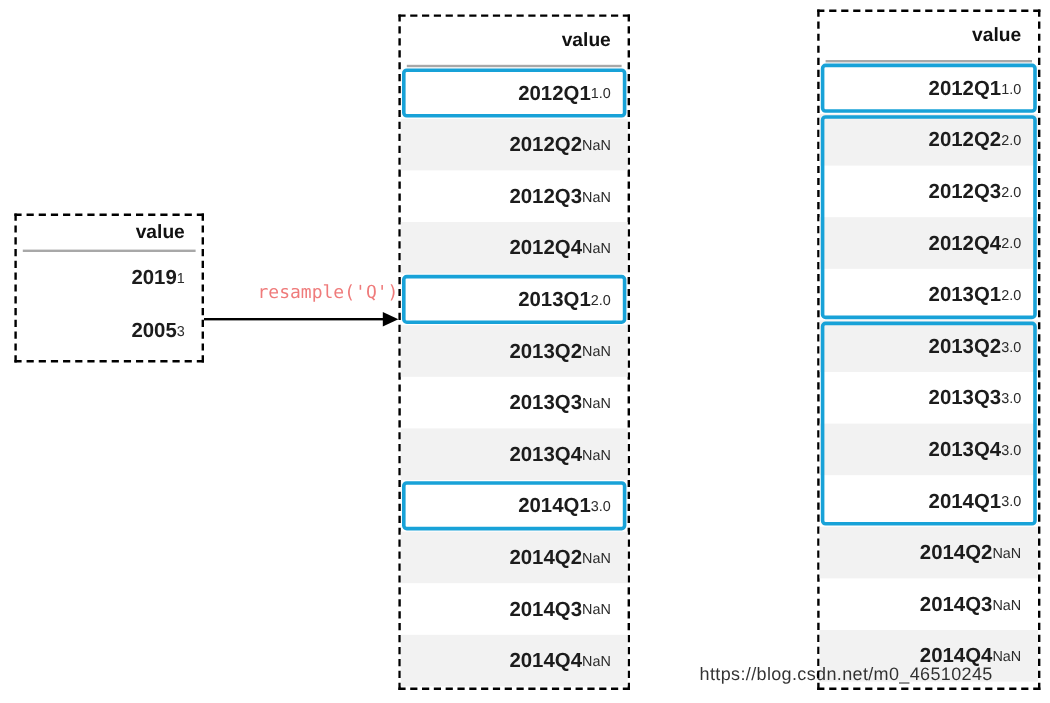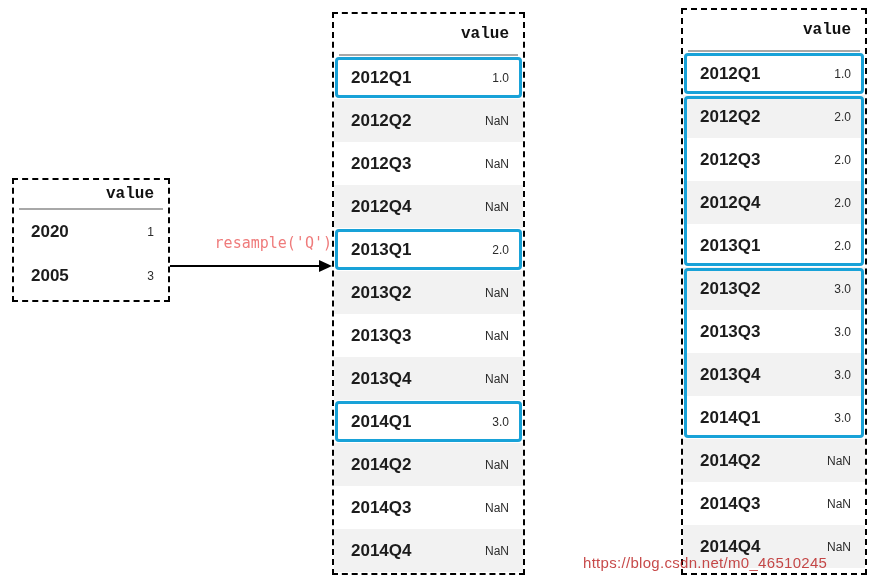--- a/index.html
+++ b/index.html
@@ -10,26 +10,26 @@
   html,body{margin:0;padding:0;background:#fff;}
   .canvas{
     position:relative;width:875px;height:586px;background:#fff;overflow:hidden;
     font-family:"Liberation Sans","DejaVu Sans",sans-serif;color:#1c1c1c;
   }
   .panel{
     position:absolute;box-sizing:border-box;border:2px dashed #000;background:#fff;
   }
   .panel .hdr{
     display:flex;align-items:center;justify-content:flex-end;
-    padding:0 14px;font-weight:700;font-size:16px;color:#111;font-family:Liberation Mono, monospace;
+    padding:0 14px;font-weight:700;font-size:16px;color:#111;
   }
   .panel .hline{border-top:2px solid #a8a8a8;margin:0 5px;}
   .rows{position:relative;}
   .row{
-    display:flex;align-items:center;justify-content:space-between;
+    display:flex;align-items:center;justify-content:flex-end;
     padding:0 14px 0 17px;box-sizing:border-box;
   }
   .row .idx{font-weight:700;font-size:17px;color:#1c1c1c;}
   .row .val{font-weight:400;font-size:12px;color:#2b2b2b;}
   .row.stripe{background:var(--stripe);}
   .hl{
     position:absolute;left:1px;right:1px;box-sizing:border-box;
     border:3.5px solid var(--hl);border-radius:4px;pointer-events:none;z-index:3;
   }
   
@@ -52,36 +52,36 @@
   .arrow .shaft-wrap{position:relative;height:12px;}
   .arrow .shaft{position:absolute;left:0;right:9px;top:5px;height:2px;background:#000;}
   .arrow .head{
     position:absolute;right:0;top:0;width:0;height:0;
     border-left:13px solid #000;border-top:6px solid transparent;border-bottom:6px solid transparent;
   }
   .arrow-resample{left:170px;top:234px;width:162px;}
   .arrow-bfill{left:527px;top:234px;width:154px;}
   .watermark{
     position:absolute;left:583px;top:554px;z-index:6;
-    font-size:15px;color:#b91c1c;opacity:.8;letter-spacing:.3px;white-space:nowrap;
+    font-size:15px;color:#000000;opacity:.8;letter-spacing:.3px;white-space:nowrap;
   }
 </style>
 </head>
 <body>
 
 <div class="canvas">
 
   <section class="panel panel-left">
     <div class="hdr">
       <span>value</span>
     </div>
     <div class="hline"></div>
     <div class="rows">
         <div class="row">
-          <span class="idx">2020</span>
+          <span class="idx">2019</span>
           <span class="val">1</span>
         </div>
         <div class="row">
           <span class="idx">2005</span>
           <span class="val">3</span>
         </div>
       </div>
   </section>
 
   <div class="arrow arrow-resample">

